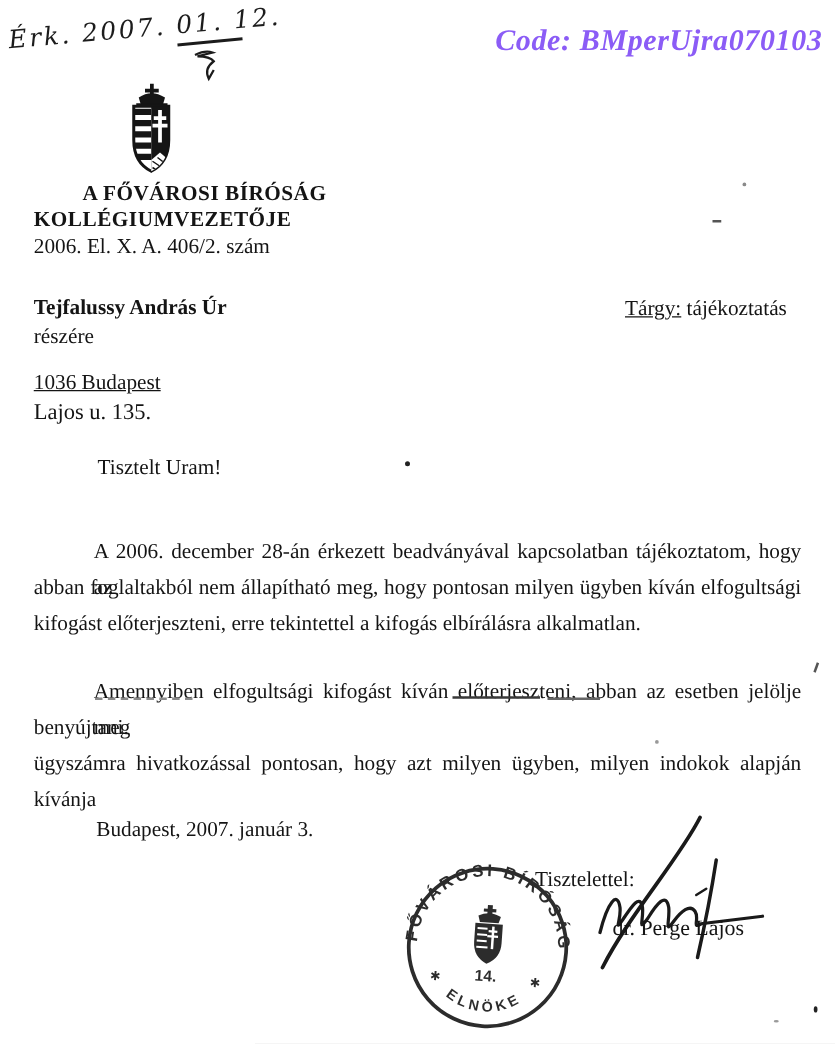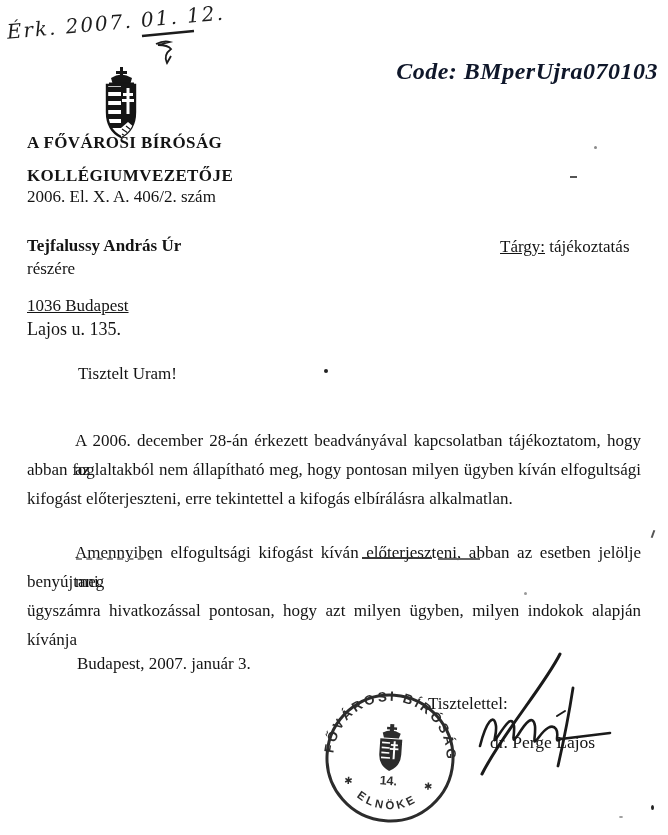--- a/index.html
+++ b/index.html
@@ -69,21 +69,21 @@
 <div class="page">
 
   <div class="abs hand-note">
     <span>Érk. 2007. 01. 12.</span>
   </div>
   <svg class="abs hand-flourish" width="80" height="45" viewBox="0 0 80 45">
     <path d="M4 12 L56 7" stroke="#1c1c1c" stroke-width="2.4" fill="none"></path>
     <path d="M18 20 q8 -4 14 -2 l-12 3 q10 0 13 4 q-8 6 -4 14 l4 -7" stroke="#1c1c1c" stroke-width="1.8" fill="none"></path>
   </svg>
 
-  <div class="abs code-label" style="color:#0f172a;margin-top:38px;">
+  <div class="abs code-label" style="color:#8b5cf6;">
     <span>Code: BMperUjra070103</span>
   </div>
 
   <svg class="abs arms" width="50" height="76" viewBox="0 0 50 76">
     <defs>
       <clipPath id="shieldClip">
         <path d="M11 19 h28 v27 q0 18 -14 25 q-14 -7 -14 -25 z"></path>
       </clipPath>
     </defs>
 
@@ -105,21 +105,21 @@
 
       <rect x="30.5" y="22" width="3" height="26" fill="#fff"></rect>
       <rect x="27" y="27" width="10" height="3" fill="#fff"></rect>
       <rect x="26" y="33" width="12" height="3" fill="#fff"></rect>
 
       <path d="M25 62 l7 -6 l7 6 v10 h-14 z" fill="#fff"></path>
       <path d="M26 63 l12 8 M26 68 l8 5 M30 60 l9 7" stroke="#151515" stroke-width="1.2"></path>
     </g>
   </svg>
 
-  <div class="abs lh-line lh-bold" style="top:132px;">A FŐVÁROSI BÍRÓSÁG</div>
+  <div class="abs lh-line lh-bold" style="top:144px;margin-left:39px;">A FŐVÁROSI BÍRÓSÁG</div>
   <div class="abs lh-line lh-bold" style="top:165px;">KOLLÉGIUMVEZETŐJE</div>
   <div class="abs lh-line" style="top:186px;">2006. El. X. A. 406/2. szám</div>
 
   <div class="abs recip-name">Tejfalussy András Úr</div>
   <div class="abs recip-suffix">részére</div>
 
   <div class="abs subject"><span class="u">Tárgy:</span><span> tájékoztatás</span></div>
 
   <div class="abs addr1">1036 Budapest</div>
   <div class="abs addr2">Lajos u. 135.</div>

